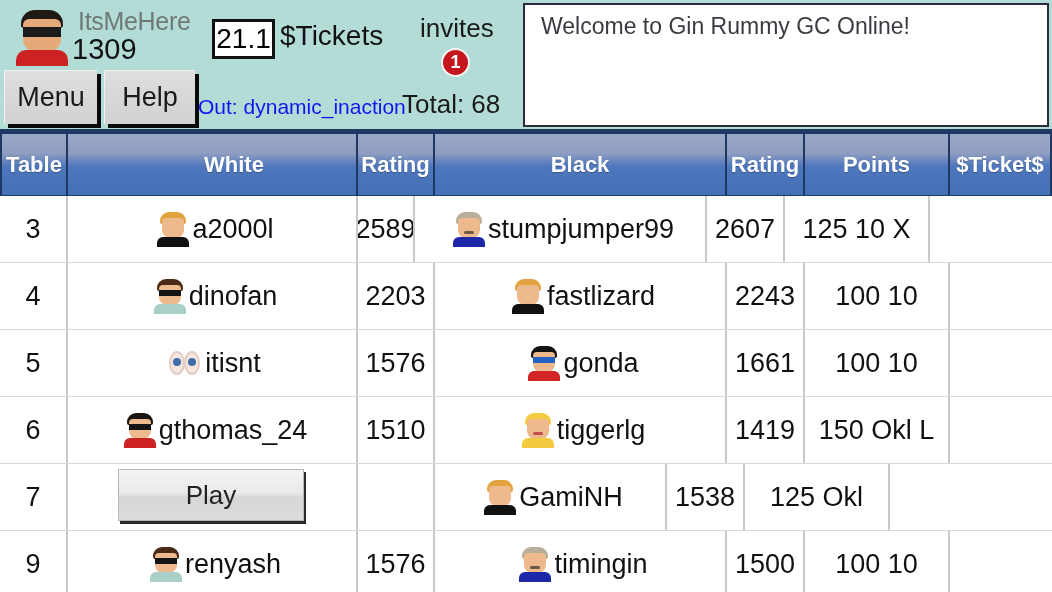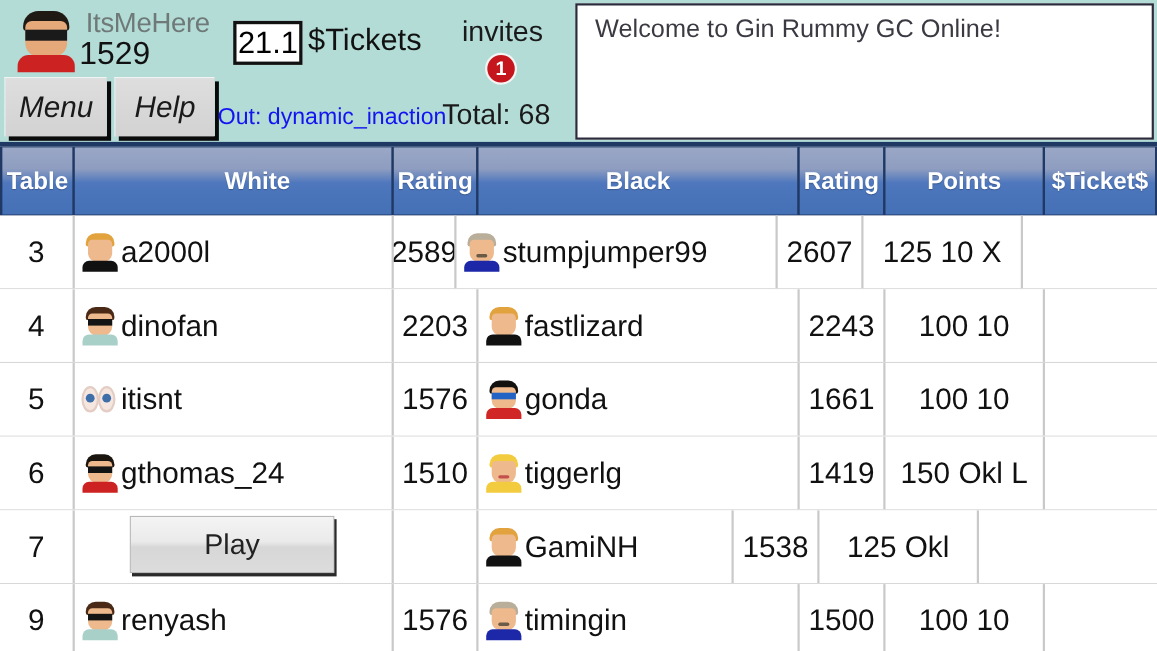--- a/index.html
+++ b/index.html
@@ -45,21 +45,20 @@
 
   .btn3d {
     position: absolute;
     background: linear-gradient(#dedede, #d2d2d2);
     border: 1px solid #f2f2f2;
     border-right: none; border-bottom: none;
     box-shadow: 4px 4px 0 0 #0a0a0a;
     color: #1a1a1a;
     display: flex; align-items: center; justify-content: center;
     font-size: 27px;
-    font-style: italic;
   }
   .btn-menu { left: 4px; top: 70px; width: 93px; height: 54px; }
   .btn-help { left: 104px; top: 70px; width: 91px; height: 54px; }
 
   .out-text {
     position: absolute; left: 198px; top: 95px;
     font-size: 21px; color: #1414f0; white-space: nowrap;
   }
 
   .ticket-box {
@@ -127,21 +126,21 @@
     background: #ffffff;
   }
   .td {
     height: 66px;
     border-right: 2px solid #c9c9c9;
     display: flex; align-items: center;
     font-size: 27px; color: #111;
     overflow: hidden; position: relative;
   }
   .td.c-num    { justify-content: center; }
-  .td.c-name   { justify-content: flex-start; padding-left: 6px; }
+  .td.c-name   { justify-content: center; padding-left: 6px; }
   .td.c-center { justify-content: center; }
   .td.c-last   { border-right: none; }
 
   .pname { display: flex; align-items: center; gap: 2px; white-space: nowrap; }
   .pname .label { font-size: 27px; color: #111; }
 
   
   .ava { position: relative; width: 34px; height: 36px; flex: 0 0 34px; }
   .ava i { position: absolute; display: block; }
   .ava .hair  { left:4px; top:1px;  width:26px; height:12px; border-radius:9px 9px 2px 2px; }
@@ -184,21 +183,21 @@
     <div class="tb-left">
 
       <div class="avatar hdr-avatar">
         <span class="av-hair"></span>
         <span class="av-face"></span>
         <span class="av-glass"></span>
         <span class="av-shirt"></span>
       </div>
 
       <div class="hdr-name">ItsMeHere</div>
-      <div class="hdr-rating">1529</div>
+      <div class="hdr-rating">1309</div>
 
       <div class="btn3d btn-menu">Menu</div>
       <div class="btn3d btn-help">Help</div>
 
       <div class="out-text">Out: dynamic_inaction</div>
 
       <div class="ticket-box">21.1</div>
       <div class="ticket-label">$Tickets</div>
 
       <div class="invites-label">invites</div>

